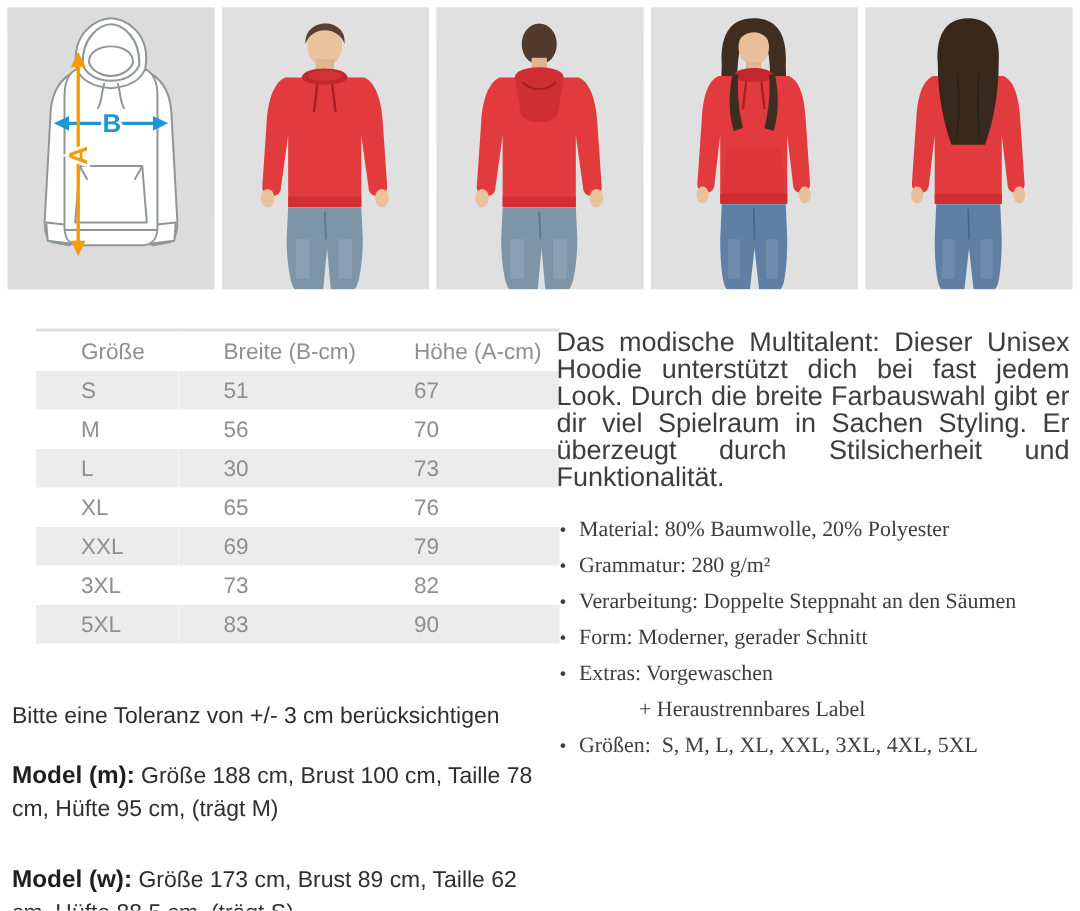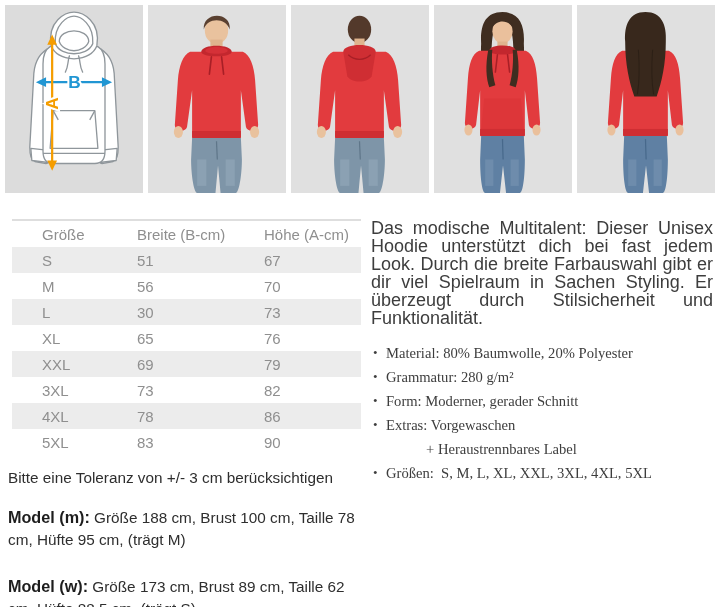--- a/index.html
+++ b/index.html
@@ -11,21 +11,21 @@
   
   .gallery{
     position:absolute;top:0;left:0;width:720px;height:193px;
     display:flex;gap:5px;padding:5px 5px 0 5px;box-sizing:border-box;background:#fff;
   }
   .panel{flex:1 1 0;overflow:hidden;background:linear-gradient(180deg,#d6d6d6 0%,#e2e2e2 55%,#ececec 100%);}
   .panel svg{display:block;width:100%;height:100%;}
 
   
   table.size-table{
-    position:absolute;left:12px;top:219px;width:349px;
+    position:absolute;left:24px;top:219px;width:349px;
     border-collapse:collapse;border-top:2px solid #dedede;
     font-size:15px;color:#8f8f8f;table-layout:fixed;
   }
   table.size-table th,table.size-table td{
     height:26px;padding:0 0 0 30px;font-weight:400;text-align:left;
     white-space:nowrap;overflow:hidden;
   }
   table.size-table thead tr{background:#fff;}
   table.size-table tbody tr:nth-child(odd){background:#ececec;}
   table.size-table tbody tr:nth-child(even){background:#fff;}
@@ -215,41 +215,40 @@
         <td>XXL</td>
         <td>69</td>
         <td>79</td>
       </tr>
     <tr>
         <td>3XL</td>
         <td>73</td>
         <td>82</td>
       </tr>
     <tr>
-        <td>4XL</td>
-        <td>78</td>
-        <td>86</td>
-      </tr>
-    <tr>
         <td>5XL</td>
         <td>83</td>
         <td>90</td>
       </tr>
   </tbody>
 </table>
 
 <div class="description">
   <p class="intro">Das modische Multitalent: Dieser Unisex Hoodie unterstützt dich bei fast jedem Look. Durch die breite Farbauswahl gibt er dir viel Spielraum in Sachen Styling. Er überzeugt durch Stilsicherheit und Funktionalität.</p>
   <ul class="bullets">
     <li>
       <div>Material: 80% Baumwolle, 20% Polyester</div>
 
     </li>
     <li>
       <div>Grammatur: 280 g/m²</div>
+
+    </li>
+    <li>
+      <div>Verarbeitung: Doppelte Steppnaht an den Säumen</div>
 
     </li>
     <li>
       <div>Form: Moderner, gerader Schnitt</div>
     </li>
     <li>
       <div>Extras: Vorgewaschen</div>
       <div class="sub">+ Heraustrennbares Label</div>
     </li>
     <li>

